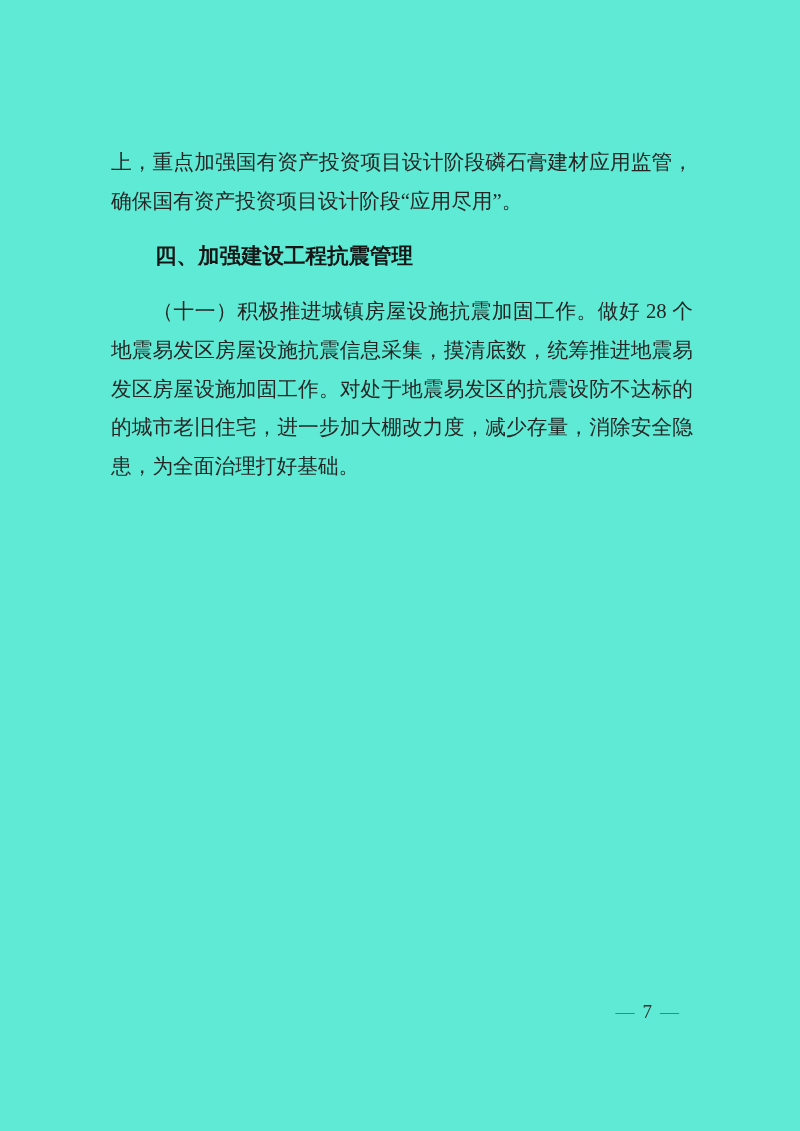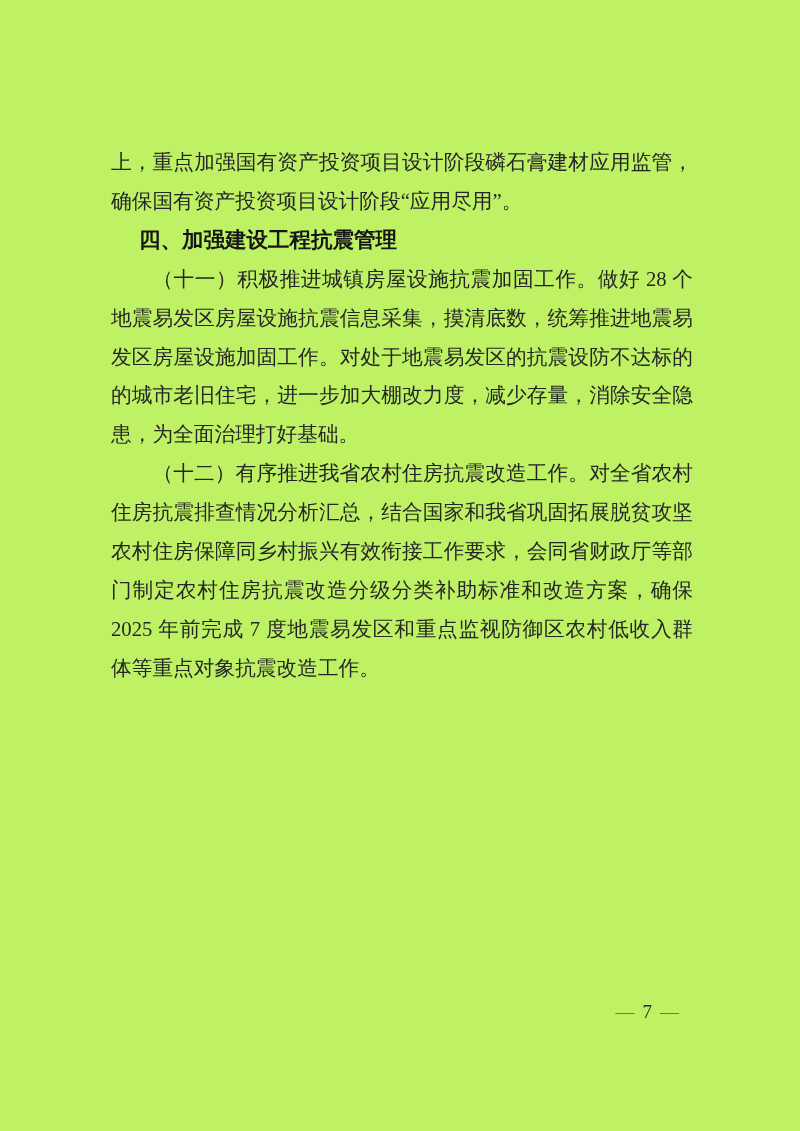--- a/index.html
+++ b/index.html
@@ -4,21 +4,21 @@
 <style>
   html, body {
     margin: 0;
     padding: 0;
     background: #ffffff;
   }
   .page {
     position: relative;
     width: 800px;
     height: 1131px;
-    background: #bef264;
+    background: #5eead4;
     overflow: hidden;
     font-family: "Liberation Serif", "DejaVu Serif", serif;
   }
   .content {
     position: absolute;
     left: 111px;
     top: 143px;
     width: 582px;
     font-size: 20.7px;
     line-height: 38.9px;
@@ -27,21 +27,21 @@
     text-justify: inter-ideograph;
   }
   .para {
     margin: 0;
     padding: 0;
   }
   .para-indent {
     text-indent: 41.4px;
   }
   .heading {
-    margin: 0;
+    margin: 16px;
     padding: 0;
     font-family: "Liberation Sans", "DejaVu Sans", sans-serif;
     font-weight: 700;
     font-size: 21.5px;
     line-height: 38.9px;
     color: #161616;
     text-indent: 28px;
     text-align: left;
   }
   .lead {
@@ -71,20 +71,19 @@
 
 <div class="page">
   <div class="content">
 
     <p class="para"><span>上，重点加强国有资产投资项目设计阶段磷石膏建材应用监管，确保国有资产投资项目设计阶段“应用尽用”。</span></p>
 
     <h2 class="heading">四、加强建设工程抗震管理</h2>
 
     <p class="para para-indent"><span>（十一）</span><span class="lead">积极推进城镇房屋设施抗震加固工作。</span><span>做好 28 个地震易发区房屋设施抗震信息采集，摸清底数，统筹推进地震易发区房屋设施加固工作。对处于地震易发区的抗震设防不达标的的城市老旧住宅，进一步加大棚改力度，减少存量，消除安全隐患，为全面治理打好基础。</span></p>
 
-    <p class="para para-indent"><span>（十二）</span><span class="lead">有序推进我省农村住房抗震改造工作。</span><span>对全省农村住房抗震排查情况分析汇总，结合国家和我省巩固拓展脱贫攻坚农村住房保障同乡村振兴有效衔接工作要求，会同省财政厅等部门制定农村住房抗震改造分级分类补助标准和改造方案，确保 2025 年前完成 7 度地震易发区和重点监视防御区农村低收入群体等重点对象抗震改造工作。</span></p>
 
 
 
   </div>
 
   <div class="page-num"><span class="pn-dash">—</span><span class="pn-val">7</span><span class="pn-dash">—</span></div>
 </div>
 
 </body></html>

